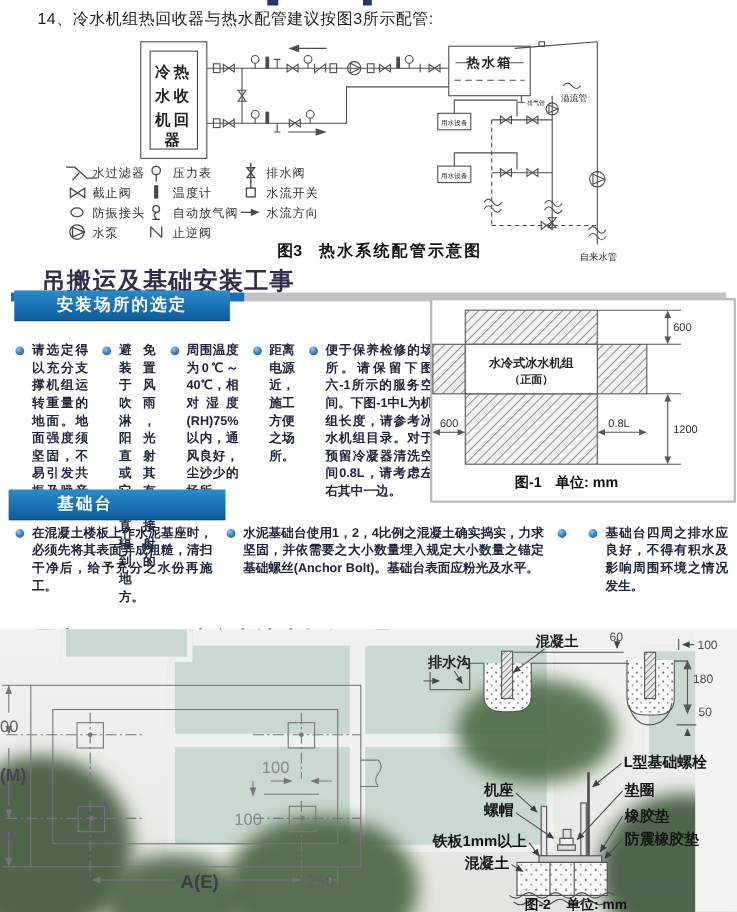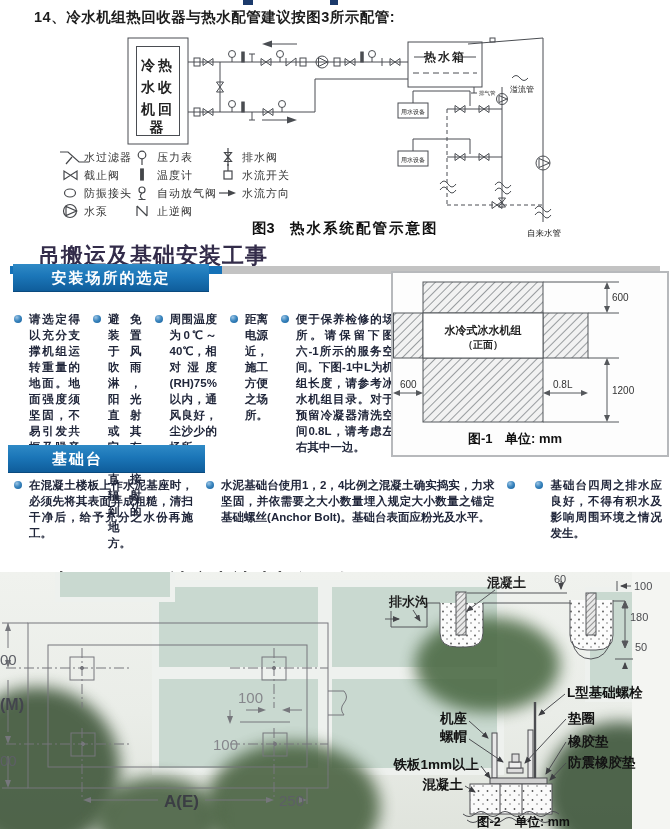--- a/index.html
+++ b/index.html
@@ -1,21 +1,21 @@
 <!DOCTYPE html>
 <html><head>
 <meta charset="utf-8">
 <style>
   *{margin:0;padding:0;box-sizing:border-box}
   html,body{background:#9a9a9a}
   #page{position:relative;width:670px;height:829px;margin:0 auto;background:#ffffff;
         font-family:"Liberation Sans",sans-serif;color:#1a1a1a;overflow:hidden}
   .abs{position:absolute}
   
-  .doc-title{left:34px;top:8px;font-size:14.5px;font-weight:bold;color:#1c1c1c;letter-spacing:.5px}
+  .doc-title{left:34px;top:8px;font-size:14.5px;font-weight:normal;color:#1c1c1c;letter-spacing:.5px}
   .tab-mark{top:0;height:5px;background:#1b3a6b}
   
   .section-title{left:38px;top:241px;font-size:22px;font-weight:bold;color:#332c4a;letter-spacing:1px}
   .rule{left:10px;top:266px;width:650px;height:8px;background:#c3c3c3}
   .rule-blue{position:absolute;left:0;top:0;width:212px;height:8px;background:#1572b8}
   .h-blue{height:27px;background:linear-gradient(180deg,#2f8ac6 0%,#1b76b8 45%,#0f5d9b 100%);
           color:#fff;font-weight:bold;font-size:15px;letter-spacing:2px;line-height:27px;
           box-shadow:0 1px 0 #0a4a7e}
   .h-site{left:13px;top:264px;width:196px;text-align:center}
   .h-found{left:8px;top:445px;width:197px;padding-left:44px}

